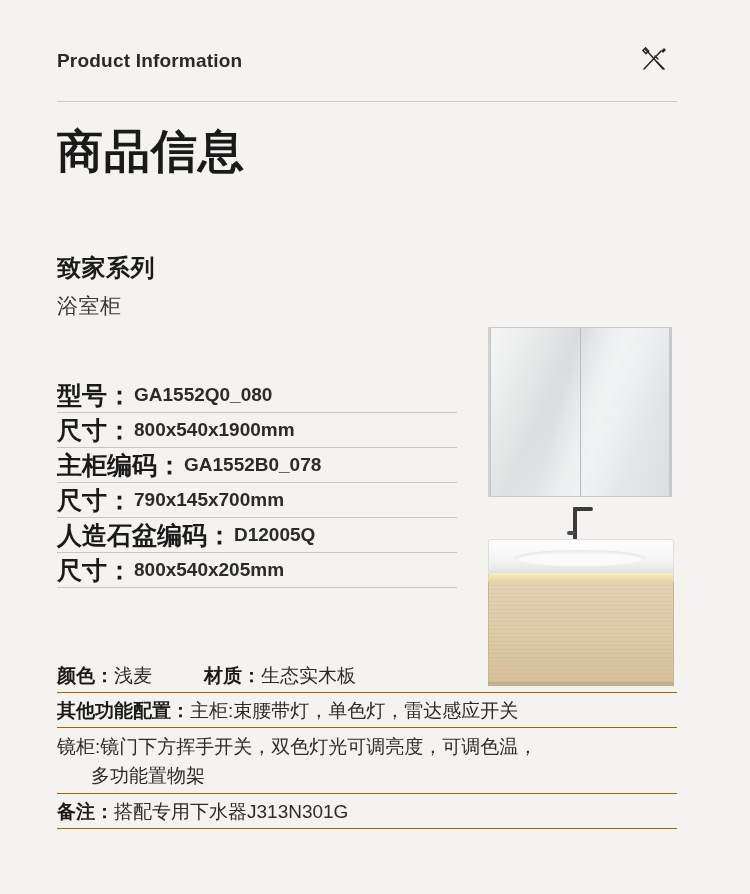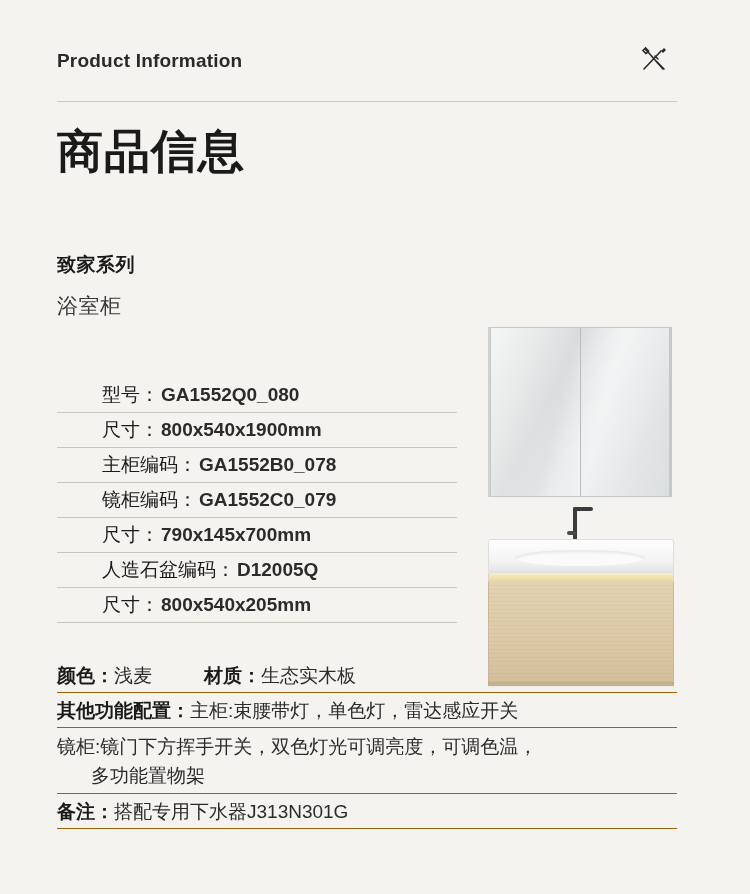--- a/index.html
+++ b/index.html
@@ -57,21 +57,21 @@
     font-weight: bold;
     letter-spacing: 1px;
     color: #1a1a1a;
     line-height: 1.2;
   }
 
   .series-name {
     position: absolute;
     left: 57px;
     top: 252px;
-    font-size: 19px;
+    font-size: 24px;
     font-weight: bold;
     letter-spacing: 0.5px;
     color: #1a1a1a;
   }
   .series-sub {
     position: absolute;
     left: 57px;
     top: 292px;
     font-size: 21px;
     color: #3a3a3a;
@@ -87,25 +87,24 @@
   }
   .spec-row {
     position: relative;
     height: 35px;
     border-bottom: 1px solid #c9c6bf;
     display: flex;
     align-items: center;
     box-sizing: border-box;
   }
   .spec-label {
-    font-size: 19px;
-    font-weight: normal;
+    font-size: 25px;
+    font-weight: bold;
     color: #1a1a1a;
     white-space: nowrap;
-    margin-left: 45px;
   }
   .spec-value {
     font-size: 19px;
     color: #2b2b2b;
     white-space: nowrap;
     margin-left: 2px;
     font-weight: bold;
   }
   .spec-gap {
     display: inline-block;
@@ -315,24 +314,20 @@
     </div>
     <div class="spec-row">
       <span class="spec-label">尺寸：</span>
       <span class="spec-value">800x540x1900mm</span>
     </div>
     <div class="spec-row">
       <span class="spec-label">主柜编码：</span>
       <span class="spec-value">GA1552B0_078</span>
     </div>
     <div class="spec-row">
-      <span class="spec-label">镜柜编码：</span>
-      <span class="spec-value">GA1552C0_079</span>
-    </div>
-    <div class="spec-row">
       <span class="spec-label">尺寸：</span>
       <span class="spec-value">790x145x700mm</span>
     </div>
     <div class="spec-row">
       <span class="spec-label">人造石盆编码：</span>
       <span class="spec-value">D12005Q</span>
     </div>
     <div class="spec-row">
       <span class="spec-label">尺寸：</span>
       <span class="spec-value">800x540x205mm</span>

